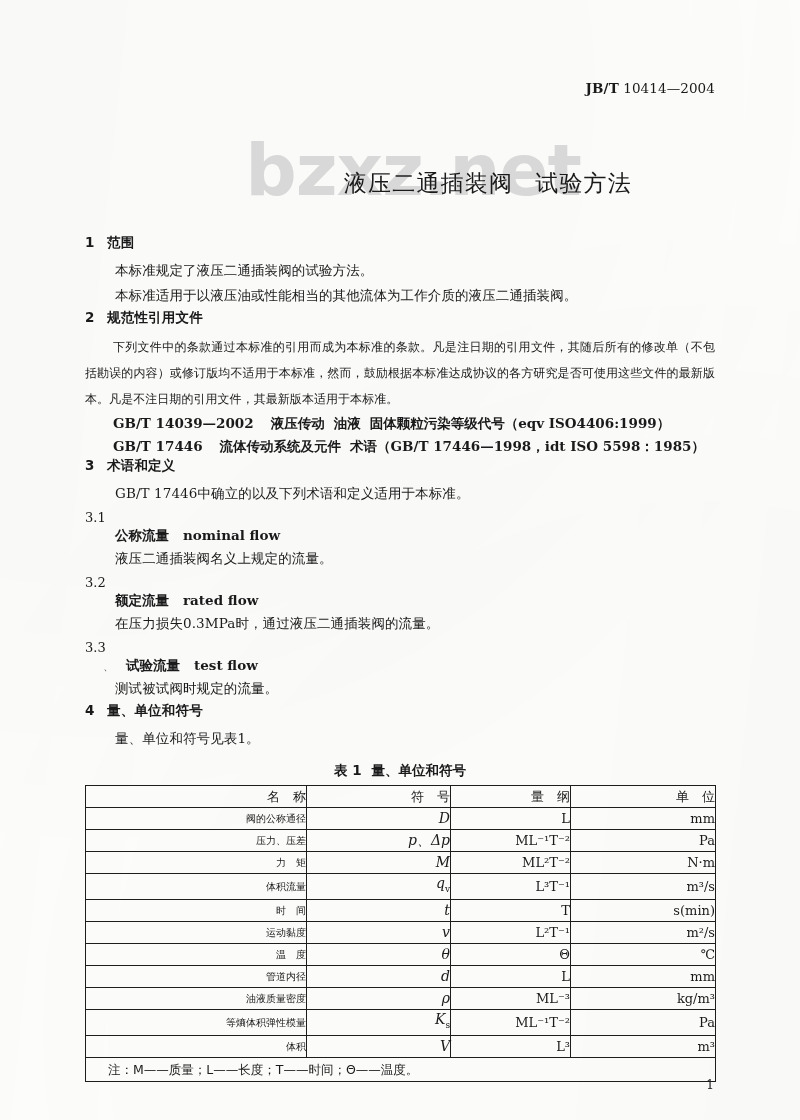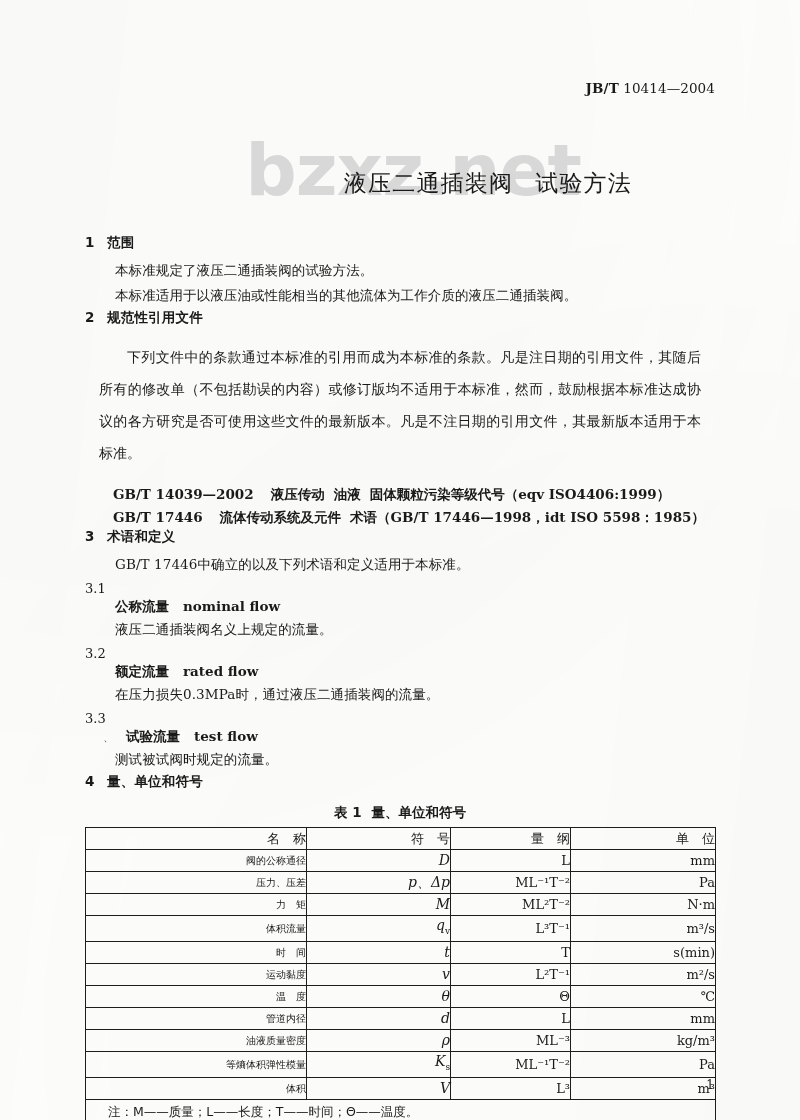--- a/index.html
+++ b/index.html
@@ -117,23 +117,23 @@
     font-size: 11px;
     color: #555;
   }
   p.body-line {
     margin: 0 0 3px 30px;
     font-size: 13.5px;
     line-height: 22px;
     letter-spacing: .1px;
   }
   p.para {
-    margin: 14px;
-    font-size: 14px;
-    line-height: 32px;
+    margin: 0;
+    font-size: 12px;
+    line-height: 26px;
     text-align: justify;
     text-justify: inter-ideograph;
     letter-spacing: .05px;
   }
   p.para.indent { text-indent: 28px; }
   p.ref-line {
     margin: 0;
     font-size: 13.5px;
     line-height: 22.5px;
     padding-left: 28px;
@@ -263,20 +263,21 @@
     <div class="sub-num">3.3</div>
     <div class="term-line">
       <span class="tick">、</span><span>试验流量</span><span class="en">test flow</span>
     </div>
     <p class="body-line blk">测试被试阀时规定的流量。</p>
 
     <div class="clause-head">
       <span class="num">4</span>
       <span>量、单位和符号</span>
     </div>
+    <p class="body-line">量、单位和符号见表1。</p>
 
     <div class="table-caption">
       <span>表 1</span><span class="gap"></span><span>量、单位和符号</span>
     </div>
 
     <table class="qty">
       <colgroup>
         <col style="width:221px">
         <col style="width:144px">
         <col style="width:120px">

